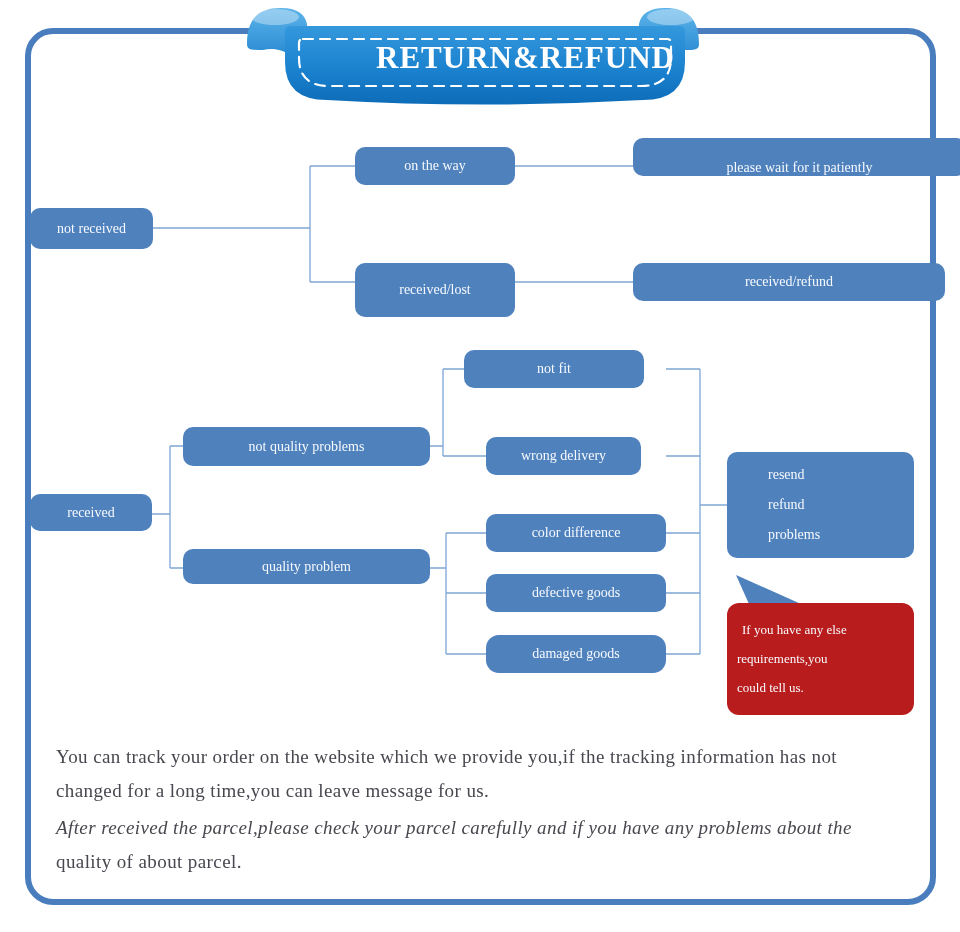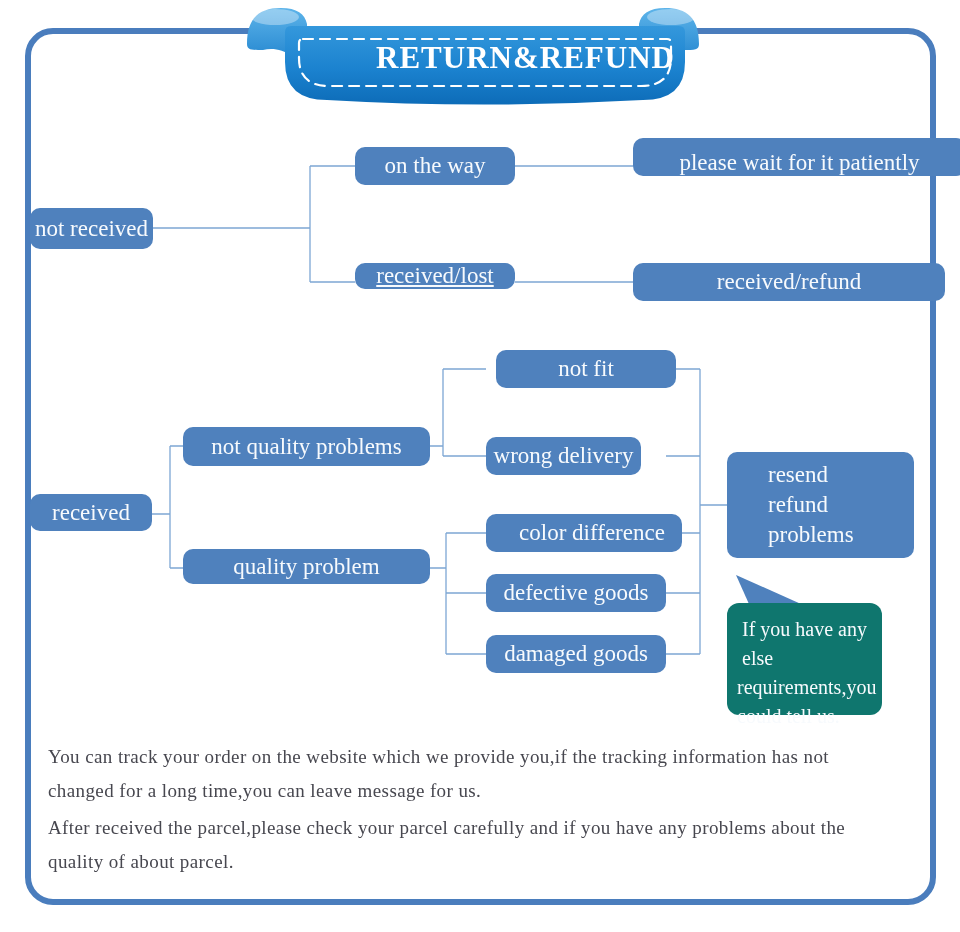--- a/index.html
+++ b/index.html
@@ -5,30 +5,30 @@
   html,body{margin:0;padding:0;background:#ffffff;}
   .page{position:relative;width:960px;height:932px;background:#ffffff;overflow:hidden;
         font-family:"Liberation Serif","DejaVu Serif",serif;}
   .frame{position:absolute;left:25px;top:28px;width:911px;height:877px;box-sizing:border-box;
          border:6px solid #4a7dbd;border-radius:28px;}
   .ribbon{position:absolute;left:243px;top:4px;width:460px;height:106px;}
   .ribbon-title{position:absolute;left:285px;top:40px;width:481px;text-align:center;
                 font-size:31px;font-weight:bold;color:#ffffff;letter-spacing:1px;}
   .connectors{position:absolute;left:0;top:0;width:960px;height:932px;pointer-events:none;}
   .fc-box{position:absolute;background:#4f81bd;border-radius:10px;color:#f7fafd;
-          display:flex;align-items:center;justify-content:center;font-size:23px;}
+          display:flex;align-items:center;justify-content:center;font-size:14px;}
   .fc-box.multi{flex-direction:column;align-items:flex-start;justify-content:center;
                 padding-left:41px;box-sizing:border-box;line-height:30px;}
-  .bubble{position:absolute;left:727px;top:603px;width:155px;height:112px;background:#0f766e;
-          border-radius:12px;color:#f7fafd;font-size:20px;line-height:29px;
+  .bubble{position:absolute;left:727px;top:603px;width:187px;height:112px;background:#b91c1c;
+          border-radius:12px;color:#f7fafd;font-size:13px;line-height:29px;
           padding:12px 6px 0 10px;box-sizing:border-box;}
   .footer{position:absolute;left:48px;top:740px;width:890px;color:#47474f;font-size:19px;
           letter-spacing:0.4px;}
-  .footer .fline{line-height:34px;white-space:nowrap;}
-  .footer .para-gap{margin-top:3px;}
+  .footer .fline{line-height:34px;white-space:nowrap;margin-left:8px;}
+  .footer .para-gap{margin-top:3px;font-style:italic;}
 </style>
 </head>
 <body>
 
 <div class="page">
 
   <div class="frame"></div>
 
   <svg class="connectors" width="960" height="932" viewBox="0 0 960 932">
     <g stroke="#7da7d4" stroke-width="1.3" fill="none">
@@ -77,57 +77,57 @@
   </div>
 
   <div class="fc-box" style="left:355px;top:147px;width:160px;height:38px;">
     <span>on the way</span>
   </div>
 
   <div class="fc-box" style="left:633px;top:138px;width:333px;height:38px;align-items:flex-end;">
     <span>please wait for it patiently</span>
   </div>
 
-  <div class="fc-box" style="left:355px;top:263px;width:160px;height:26px;text-decoration:underline;">
+  <div class="fc-box" style="left:355px;top:263px;width:160px;height:54px;">
     <span>received/lost</span>
   </div>
 
   <div class="fc-box" style="left:633px;top:263px;width:312px;height:38px;">
     <span>received/refund</span>
   </div>
 
   <div class="fc-box" style="left:30px;top:494px;width:122px;height:37px;">
     <span>received</span>
   </div>
 
   <div class="fc-box" style="left:183px;top:427px;width:247px;height:39px;">
     <span>not quality problems</span>
   </div>
 
   <div class="fc-box" style="left:183px;top:549px;width:247px;height:35px;">
     <span>quality problem</span>
   </div>
 
-  <div class="fc-box" style="left:496px;top:350px;width:180px;height:38px;">
+  <div class="fc-box" style="left:464px;top:350px;width:180px;height:38px;">
     <span>not fit</span>
   </div>
 
   <div class="fc-box" style="left:486px;top:437px;width:155px;height:38px;">
     <span>wrong delivery</span>
   </div>
 
-  <div class="fc-box" style="left:486px;top:514px;width:180px;height:38px;padding-left:16px;">
+  <div class="fc-box" style="left:486px;top:514px;width:180px;height:38px;">
     <span>color difference</span>
   </div>
 
   <div class="fc-box" style="left:486px;top:574px;width:180px;height:38px;">
     <span>defective goods</span>
   </div>
 
-  <div class="fc-box" style="left:486px;top:635px;width:180px;height:38px;">
+  <div class="fc-box" style="left:486px;top:635px;width:180px;height:38px;border-radius:13px;">
     <span>damaged goods</span>
   </div>
 
   <div class="fc-box multi" style="left:727px;top:452px;width:187px;height:106px;">
     <div>resend</div>
     <div>refund</div>
     <div>problems</div>
   </div>
 
   <div class="bubble">

